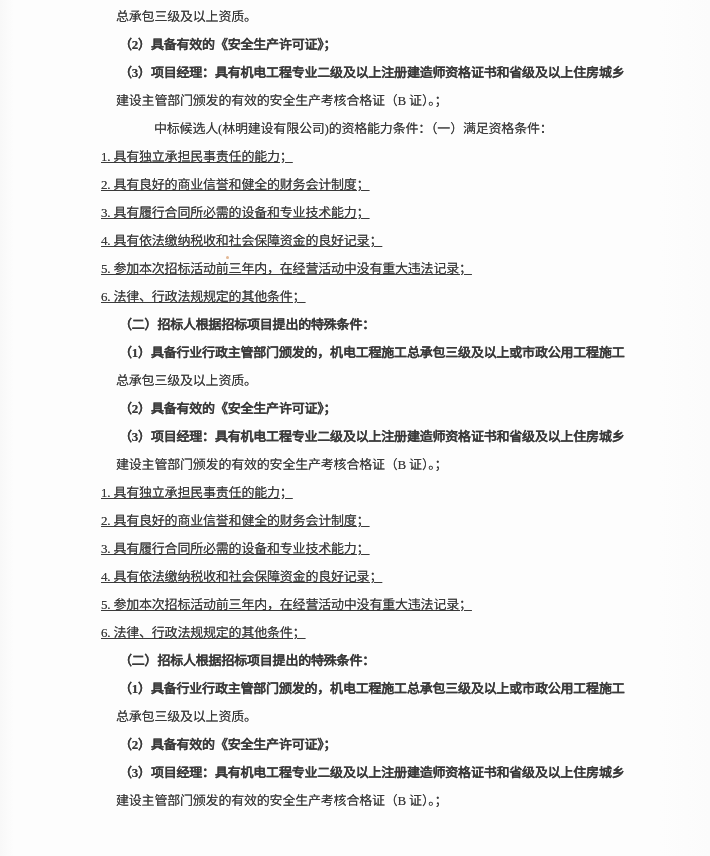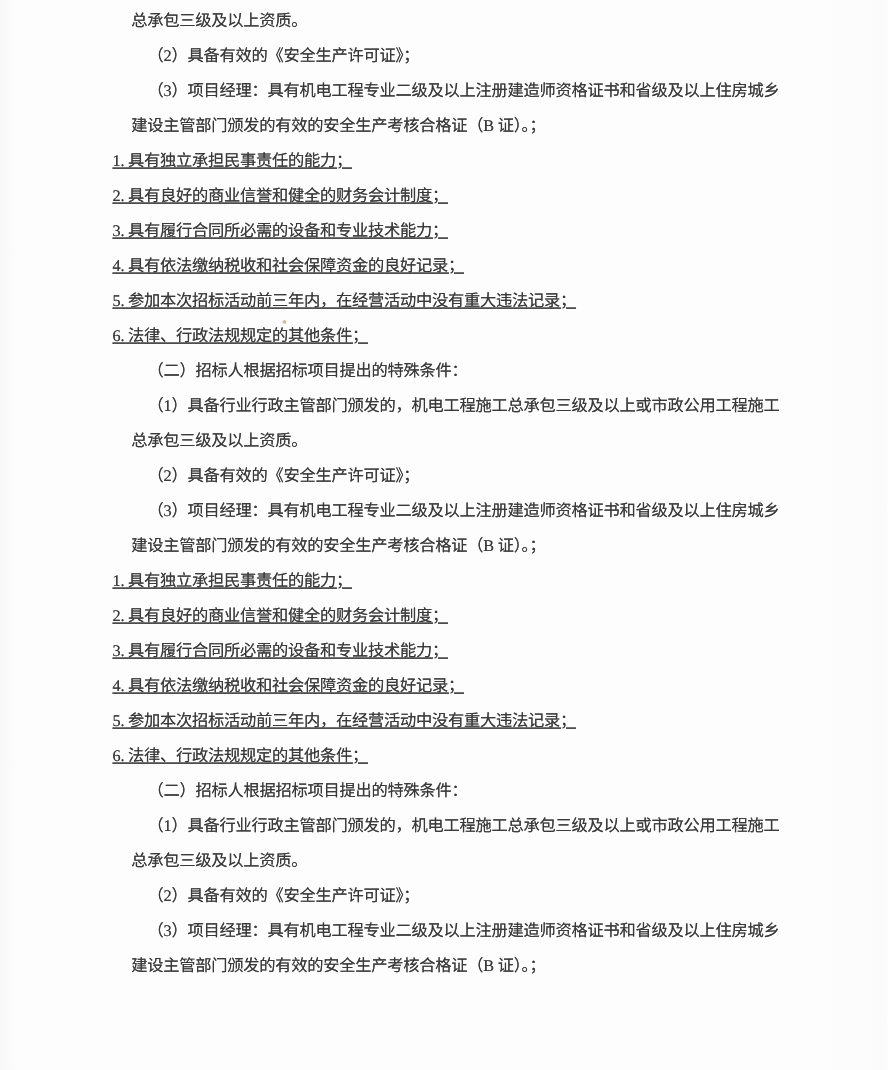--- a/index.html
+++ b/index.html
@@ -17,59 +17,60 @@
     width: 710px;
     height: 856px;
     overflow: hidden;
     
     background: linear-gradient(90deg, #f8f8f8 0px, #fdfdfd 14px, #fdfdfd 660px, #fbfbfb 710px);
     font-family: "Liberation Serif", "DejaVu Serif", serif;
   }
   .doc {
     position: absolute;
     top: 3px;
-    left: 105px;
+    left: 116px;
     width: 540px;
     color: #3a3a3a;
     font-size: 13px;
     line-height: 28px;
     letter-spacing: -0.2px;
     
     text-shadow: 0 0 0.5px rgba(70, 70, 70, 0.85);
   }
   .line {
     height: 28px;
     white-space: nowrap;
   }
   
   .continuation { margin-left: 0; }
   
   .numbered { margin-left: -15px; text-decoration: underline; }
   
-  .parenthesized { margin-left: 13px; }
+  .parenthesized { margin-left: 3px; font-weight: bold; }
   
   .candidate-header { margin-left: 38px; }
   
   .speck {
     position: absolute;
     width: 3px;
     height: 3px;
     border-radius: 50%;
     background: rgba(205, 125, 60, 0.55);
   }
 </style>
 </head>
 <body>
 
 <div class="page">
   <div class="doc" style="color: rgb(58, 58, 58);">
       <div class="line continuation">总承包三级及以上资质。</div>
       <div class="line parenthesized">（2）具备有效的《安全生产许可证》；</div>
       <div class="line parenthesized">（3）项目经理：具有机电工程专业二级及以上注册建造师资格证书和省级及以上住房城乡</div>
       <div class="line continuation">建设主管部门颁发的有效的安全生产考核合格证（B 证）。；</div>
+      <div class="line candidate-header">中标候选人(林明建设有限公司)的资格能力条件：（一）满足资格条件：</div>
       <div class="line numbered">1. 具有独立承担民事责任的能力；</div>
       <div class="line numbered">2. 具有良好的商业信誉和健全的财务会计制度；</div>
       <div class="line numbered">3. 具有履行合同所必需的设备和专业技术能力；</div>
       <div class="line numbered">4. 具有依法缴纳税收和社会保障资金的良好记录；</div>
       <div class="line numbered">5. 参加本次招标活动前三年内，在经营活动中没有重大违法记录；</div>
       <div class="line numbered">6. 法律、行政法规规定的其他条件；</div>
       <div class="line parenthesized">（二）招标人根据招标项目提出的特殊条件：</div>
       <div class="line parenthesized">（1）具备行业行政主管部门颁发的，机电工程施工总承包三级及以上或市政公用工程施工</div>
       <div class="line continuation">总承包三级及以上资质。</div>
       <div class="line parenthesized">（2）具备有效的《安全生产许可证》；</div>

